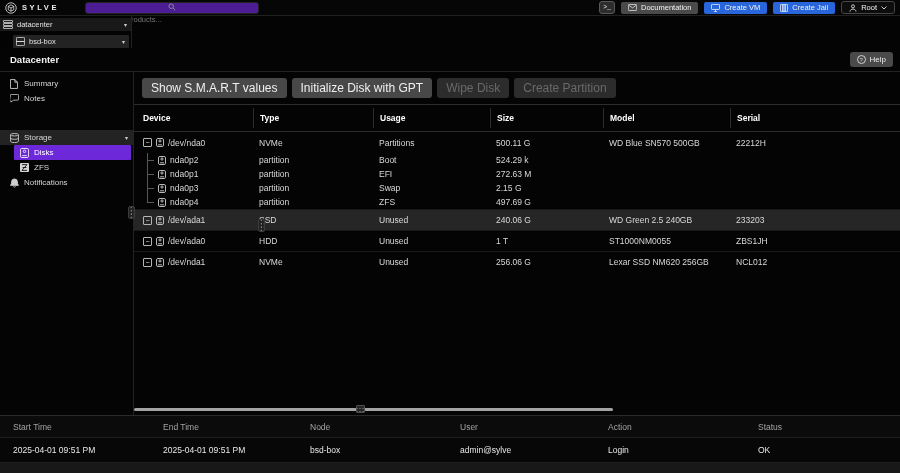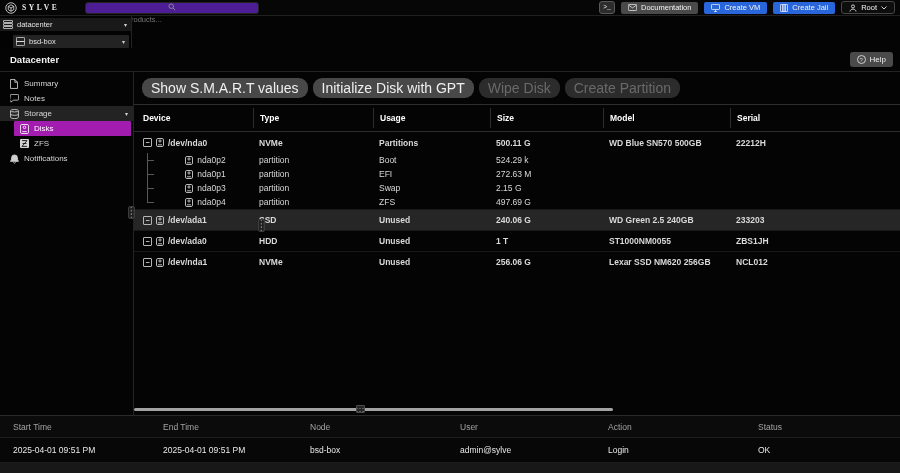--- a/index.html
+++ b/index.html
@@ -3,21 +3,21 @@
 <meta charset="utf-8">
 <style>
   * { margin:0; padding:0; box-sizing:border-box; }
   html,body { background:#000; }
   .app { position:relative; width:900px; height:473px; background:#040404; overflow:hidden;
          font-family:"Liberation Sans", sans-serif; color:#d9d9d9; }
 
   
   .topbar { height:16px; background:#060606; border-bottom:1px solid #202020;
             display:flex; align-items:center; padding:0 5px; }
-  .logo { display:flex; align-items:center; gap:5px; width:80px;font-family:Liberation Serif, serif; }
+  .logo { display:flex; align-items:center; gap:5px; width:80px; }
   .logo-text { font-size:7.5px; font-weight:bold; letter-spacing:2.6px; color:#ededed; }
   .search { display:flex; align-items:center; gap:4px; width:174px; height:12px;
             background:#4c1d95; border:1px solid #242424; border-radius:3px; padding:0 15px;flex-direction:column; }
   .search input { background:transparent; border:0; outline:0; color:#979797; font-size:7.5px;
                   font-family:inherit; width:100%; }
   .topbar-actions { margin-left:auto; display:flex; align-items:center; gap:6px; }
   .tb-btn { display:flex; align-items:center; gap:4px; height:12px; padding:0 7px;
             border:0; border-radius:2px; font-size:7.5px; color:#f2f2f2; background:#4a4a4a;
             font-family:inherit; cursor:pointer; white-space:nowrap; }
   .tb-btn.term { padding:0 3px; height:13px; background:#2c2c2c; border:1px solid #595959;
@@ -44,50 +44,50 @@
   .help-q { display:inline-flex; align-items:center; justify-content:center; width:9px; height:9px;
             border:1px solid #d0d0d0; border-radius:50%; font-size:6px; color:#d0d0d0; }
 
   .content-body { flex:1; display:flex; min-height:0; }
 
   
   .section-menu { width:134px; border-right:1px solid #232323; padding-top:4px; }
   .menu-item { display:flex; align-items:center; gap:5px; height:15px; padding:0 5px 0 9px;
                font-size:8px; color:#d6d6d6; cursor:pointer; }
   .menu-item .mi-caret { margin-left:auto; }
-  .menu-item.open { background:#232323; }
+  .menu-item.open { background:#232323;margin-top:24px; }
   .menu-item.sub { margin-left:14px; padding-left:5px; }
-  .menu-item.selected { background:#a21caf; color:#fff; border-radius:1px; margin-right:2px; }
+  .menu-item.selected { background:#6d28d9; color:#fff; border-radius:1px; margin-right:2px; }
   .mi-icon { display:inline-flex; width:10px; justify-content:center; }
 
   
   .main { flex:1; position:relative; min-width:0; }
   .toolbar { display:flex; gap:5px; padding:6px 0 6px 8px; }
-  .tool-btn { height:20px; padding:0 9px; border:0; border-radius:9px; background:#484848;
-              color:#efefef; font-size:14px; font-family:inherit; cursor:pointer; white-space:nowrap; }
+  .tool-btn { height:20px; padding:0 9px; border:0; border-radius:3px; background:#484848;
+              color:#efefef; font-size:12px; font-family:inherit; cursor:pointer; white-space:nowrap; }
   .tool-btn:disabled { background:#2c2c2c; color:#696969; cursor:default; }
 
   .dt-grid { display:grid; grid-template-columns:119px 120px 117px 113px 127px 1fr; align-items:center; }
   .dt-header { height:28px; border-top:1px solid #2d2d2d; border-bottom:1px solid #2d2d2d; }
   .dt-hcell { font-size:8.5px; font-weight:bold; color:#fff; padding-left:6px; height:20px;
               display:flex; align-items:center; border-left:1px solid #2d2d2d; overflow:hidden; }
   .dt-hcell:first-child { border-left:0; padding-left:9px; }
   .dt-row { cursor:default; }
-  .dt-row.parent { height:21px;font-weight:bold; }
+  .dt-row.parent { height:21px; }
   .dt-row.parent + .dt-row.parent, .dt-row.child + .dt-row.parent { border-top:1px solid #191919; }
   .dt-row.child { height:14px; }
   .dt-row.selected { background:#262626; }
   .dt-cell { font-size:8.5px; color:#d9d9d9; padding-left:6px; white-space:nowrap; overflow:hidden; }
   .dt-cell.dev { display:flex; align-items:center; gap:4px; padding-left:9px; height:100%; }
   .minusbox { display:inline-flex; align-items:center; justify-content:center; width:9px; height:9px;
               border:1px solid #b5b5b5; border-radius:1px; font-size:7px; color:#e0e0e0;
               flex:none; line-height:1; }
   .drive-ic { display:inline-flex; flex:none; }
   .dt-label { font-size:8.5px; }
-  .dt-cell.child-dev { position:relative; padding-left:24px;justify-content:center; }
+  .dt-cell.child-dev { position:relative; padding-left:24px; }
   .dt-cell.child-dev::before { content:''; position:absolute; left:13px; top:0; bottom:0;
                                width:1px; background:#585858; }
   .dt-row.child.last .dt-cell.child-dev::before { bottom:50%; }
   .dt-cell.child-dev::after { content:''; position:absolute; left:13px; top:50%; width:7px;
                               height:1px; background:#585858; }
 
   
   .hscroll { position:absolute; left:0; bottom:4px; width:479px; height:3px; background:#a3a3a3;
              border-radius:2px; }
   .hscroll-grip { position:absolute; left:222px; top:-3px; width:9px; height:8px; background:#242424;

